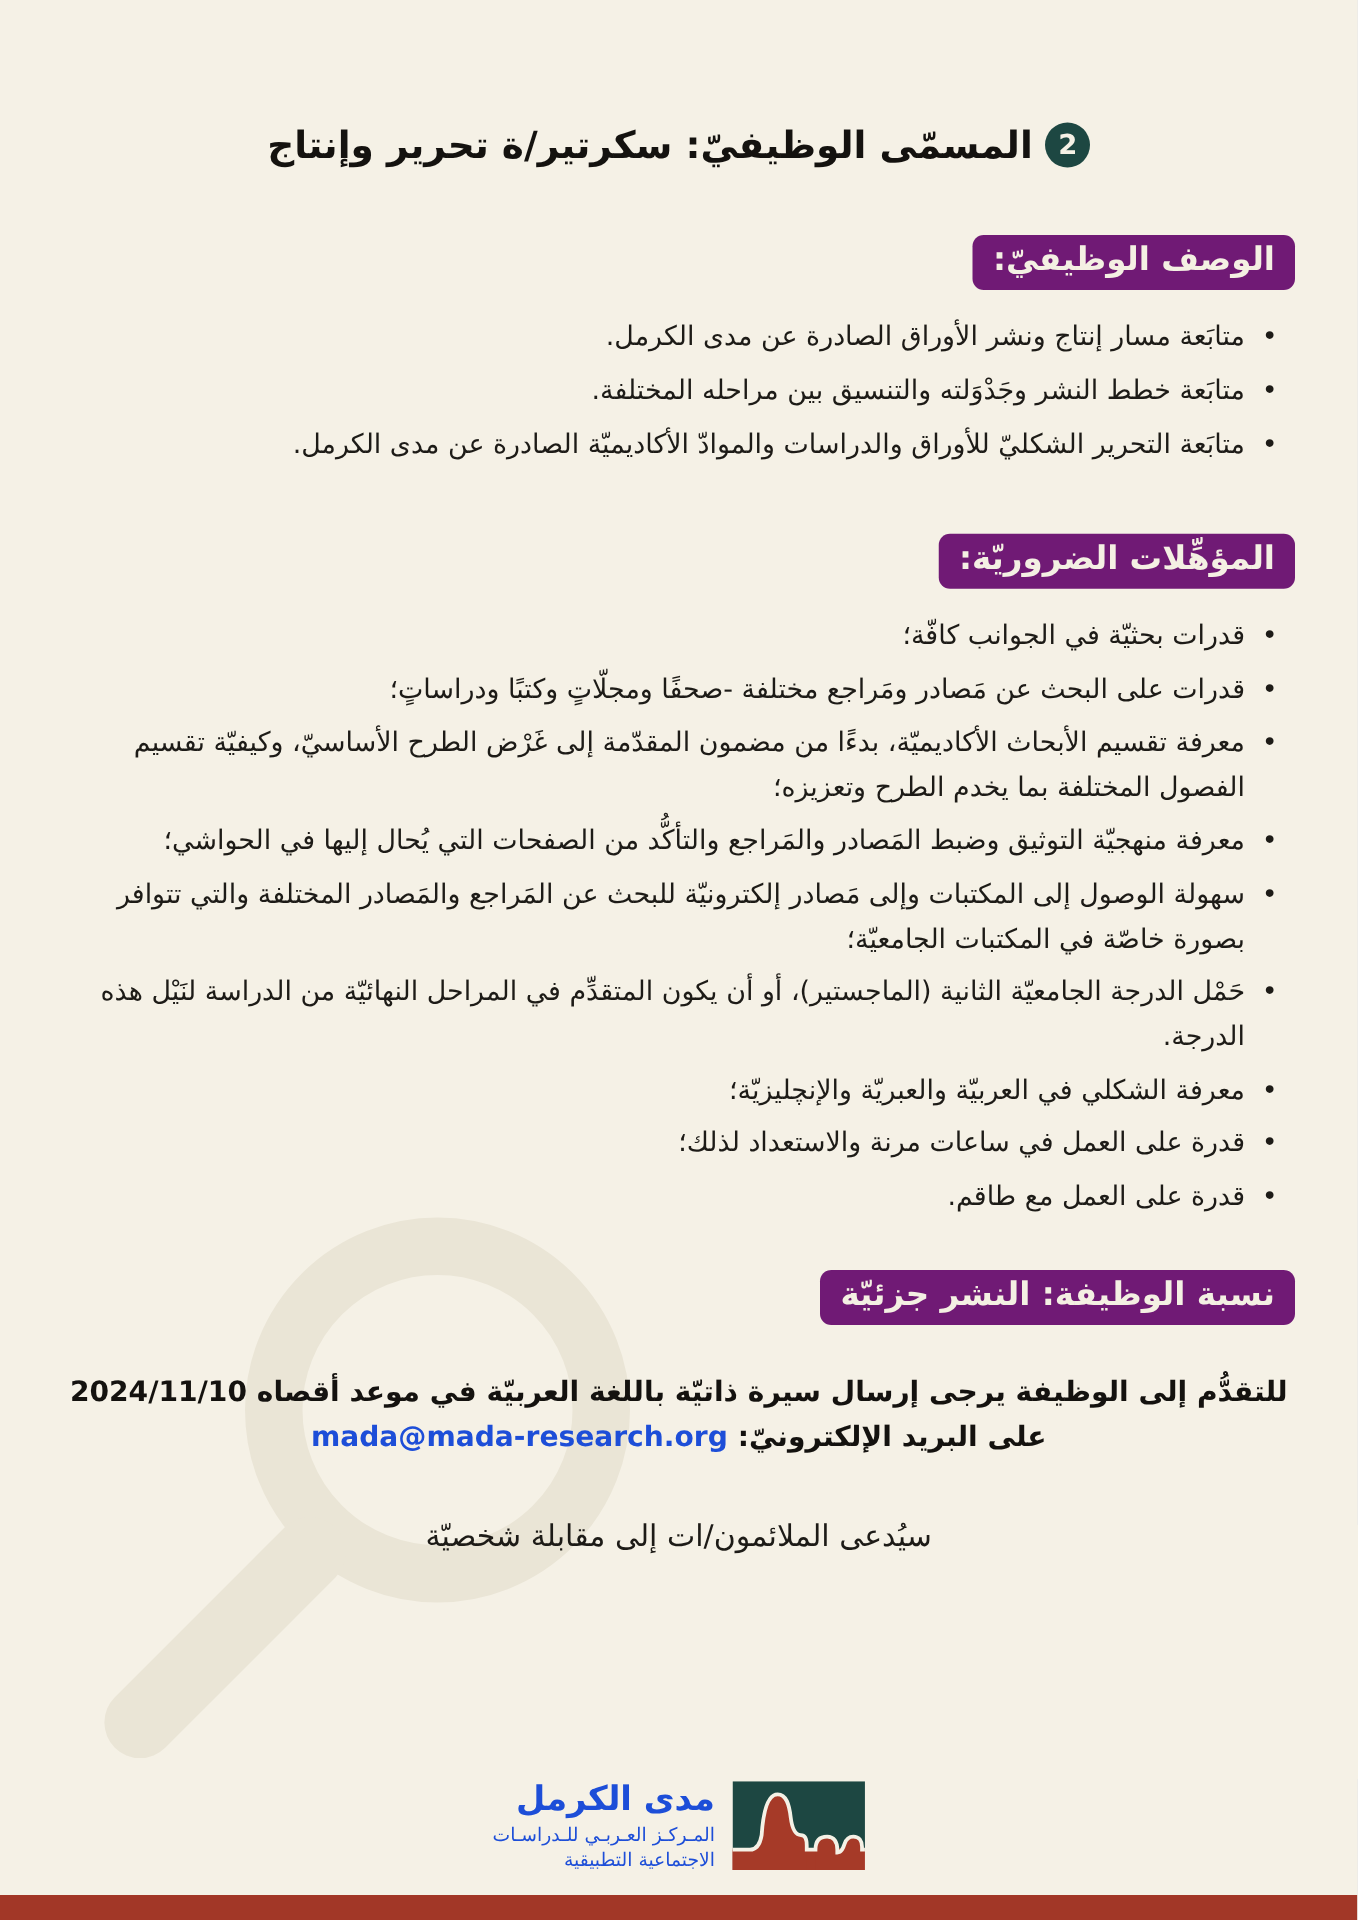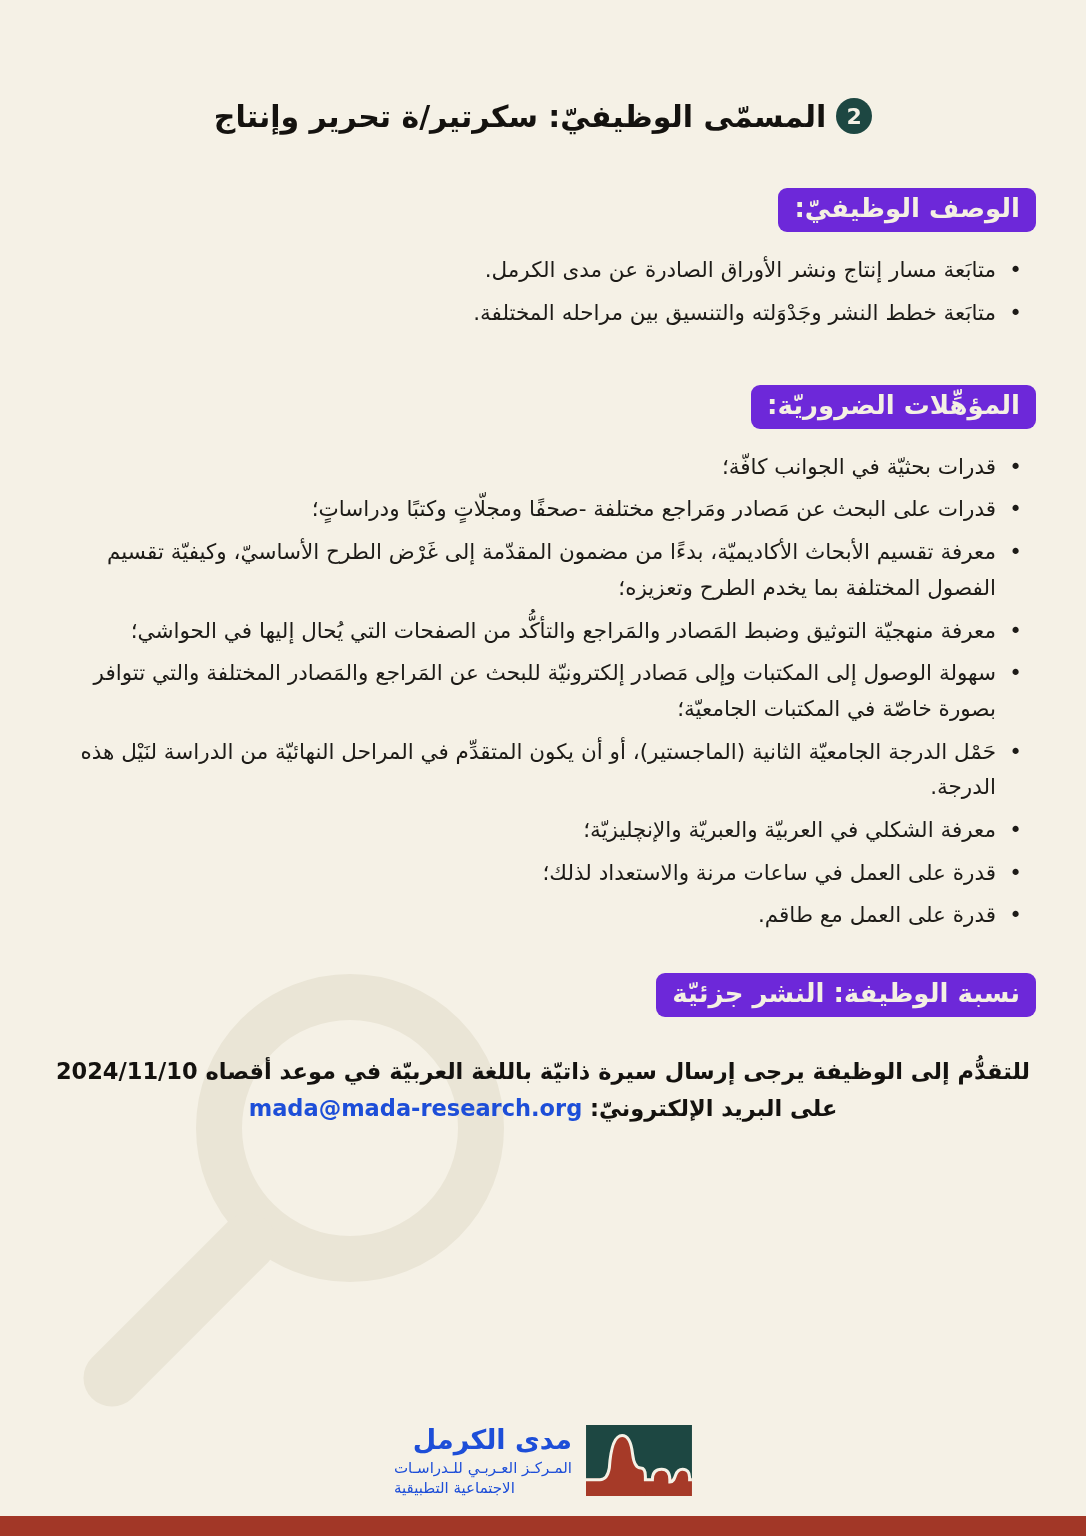--- a/index.html
+++ b/index.html
@@ -20,21 +20,21 @@
     display:flex;align-items:center;justify-content:center;gap:10px;
   }
   .num-badge{
     display:inline-flex;align-items:center;justify-content:center;
     width:36px;height:36px;border-radius:50%;
     background:#1d4742;color:#f5f1e6;font-size:22px;font-weight:bold;flex:0 0 auto;
   }
   .section-row{margin:54px 0 0 0;text-align:right;}
   .section-row.tight{margin-top:40px;}
   .section-badge{
-    display:inline-block;background:#6d28d9;color:#f4f0e3;
+    display:inline-block;background:#701a75;color:#f4f0e3;
     font-size:26px;font-weight:bold;line-height:1.2;
     padding:5px 16px 8px 16px;border-radius:9px;
   }
   ul.bullets{
     list-style:none;margin:20px 0 0 0;padding:0 14px 0 0;
     font-size:21.5px;line-height:1.66;color:#1d1b17;
   }
   ul.bullets li{position:relative;padding-right:26px;margin-bottom:7px;}
   ul.bullets li::before{
     content:"\2022";position:absolute;right:0;top:0;font-size:21.5px;color:#1d1b17;
@@ -48,21 +48,21 @@
     direction:ltr;unicode-bidi:embed;
   }
   .interview{margin-top:46px;text-align:center;font-size:24px;color:#1d1b17;}
   .footer{
     position:absolute;bottom:38px;left:50%;transform:translateX(-50%);
     display:flex;direction:rtl;align-items:center;gap:14px;z-index:1;
   }
   .logo-text{display:flex;flex-direction:column;color:#1d4ed8;}
   .org-name{text-align:right;font-size:27px;font-weight:bold;line-height:1.15;}
   .org-desc-1{text-align:right;font-size:15px;margin-top:4px;line-height:1.3;}
-  .org-desc-2{text-align:left;font-size:15px;line-height:1.3;}
+  .org-desc-2{text-align:right;font-size:15px;line-height:1.3;}
   .logo-mark{display:block;flex:0 0 auto;}
   .bottom-bar{
     position:absolute;left:0;bottom:0;width:100%;height:20px;background:#a23727;z-index:2;
   }
 </style>
 </head>
 <body>
 
 <div class="page">
 
@@ -78,20 +78,21 @@
       <span>المسمّى الوظيفيّ: سكرتير/ة تحرير وإنتاج</span>
     </h1>
 
     <div class="section-row">
       <span class="section-badge">الوصف الوظيفيّ:</span>
     </div>
 
     <ul class="bullets">
       <li>متابَعة مسار إنتاج ونشر الأوراق الصادرة عن مدى الكرمل.</li>
       <li>متابَعة خطط النشر وجَدْوَلته والتنسيق بين مراحله المختلفة.</li>
+      <li>متابَعة التحرير الشكليّ للأوراق والدراسات والموادّ الأكاديميّة الصادرة عن مدى الكرمل.</li>
     </ul>
 
     <div class="section-row">
       <span class="section-badge">المؤهِّلات الضروريّة:</span>
     </div>
 
     <ul class="bullets">
       <li>قدرات بحثيّة في الجوانب كافّة؛</li>
       <li>قدرات على البحث عن مَصادر ومَراجع مختلفة -صحفًا ومجلّاتٍ وكتبًا ودراساتٍ؛</li>
       <li>معرفة تقسيم الأبحاث الأكاديميّة، بدءًا من مضمون المقدّمة إلى غَرْض الطرح الأساسيّ، وكيفيّة تقسيم الفصول المختلفة بما يخدم الطرح وتعزيزه؛</li>
@@ -108,20 +109,21 @@
     </div>
 
     <div class="apply">
       <div>للتقدُّم إلى الوظيفة يرجى إرسال سيرة ذاتيّة باللغة العربيّة في موعد أقصاه 2024/11/10</div>
       <div>
         <span>على البريد  الإلكترونيّ:</span>
         <a href="#" class="email">mada@mada-research.org</a>
       </div>
     </div>
 
+    <div class="interview">سيُدعى الملائمون/ات إلى مقابلة شخصيّة</div>
 
   </div>
 
   <div class="footer">
 
     <svg class="logo-mark" width="106" height="71" viewBox="0 0 91 61" aria-hidden="true">
       <rect x="0" y="0" width="91" height="48" fill="#1d4742"></rect>
       <rect x="0" y="46" width="91" height="15" fill="#a63a28"></rect>
       <path d="M -1 47 L 12 47 C 17 47 19 43 20 37 C 21 22 24 9 31 9 C 37 9 39 16 40 25 C 41 33 43 37 47 37 C 50 37 51 40 51 44 L 51 61 L -1 61 Z" fill="#a63a28"></path>
       <path d="M 57 61 L 57 47 C 57 41 60 38 65 38 C 70 38 72 42 72 47 L 72 49 C 75 49 76 46 77 43 C 78 40 80 38 83 38 C 87 38 89 41 89 45 L 89 61 Z" fill="#a63a28"></path>

